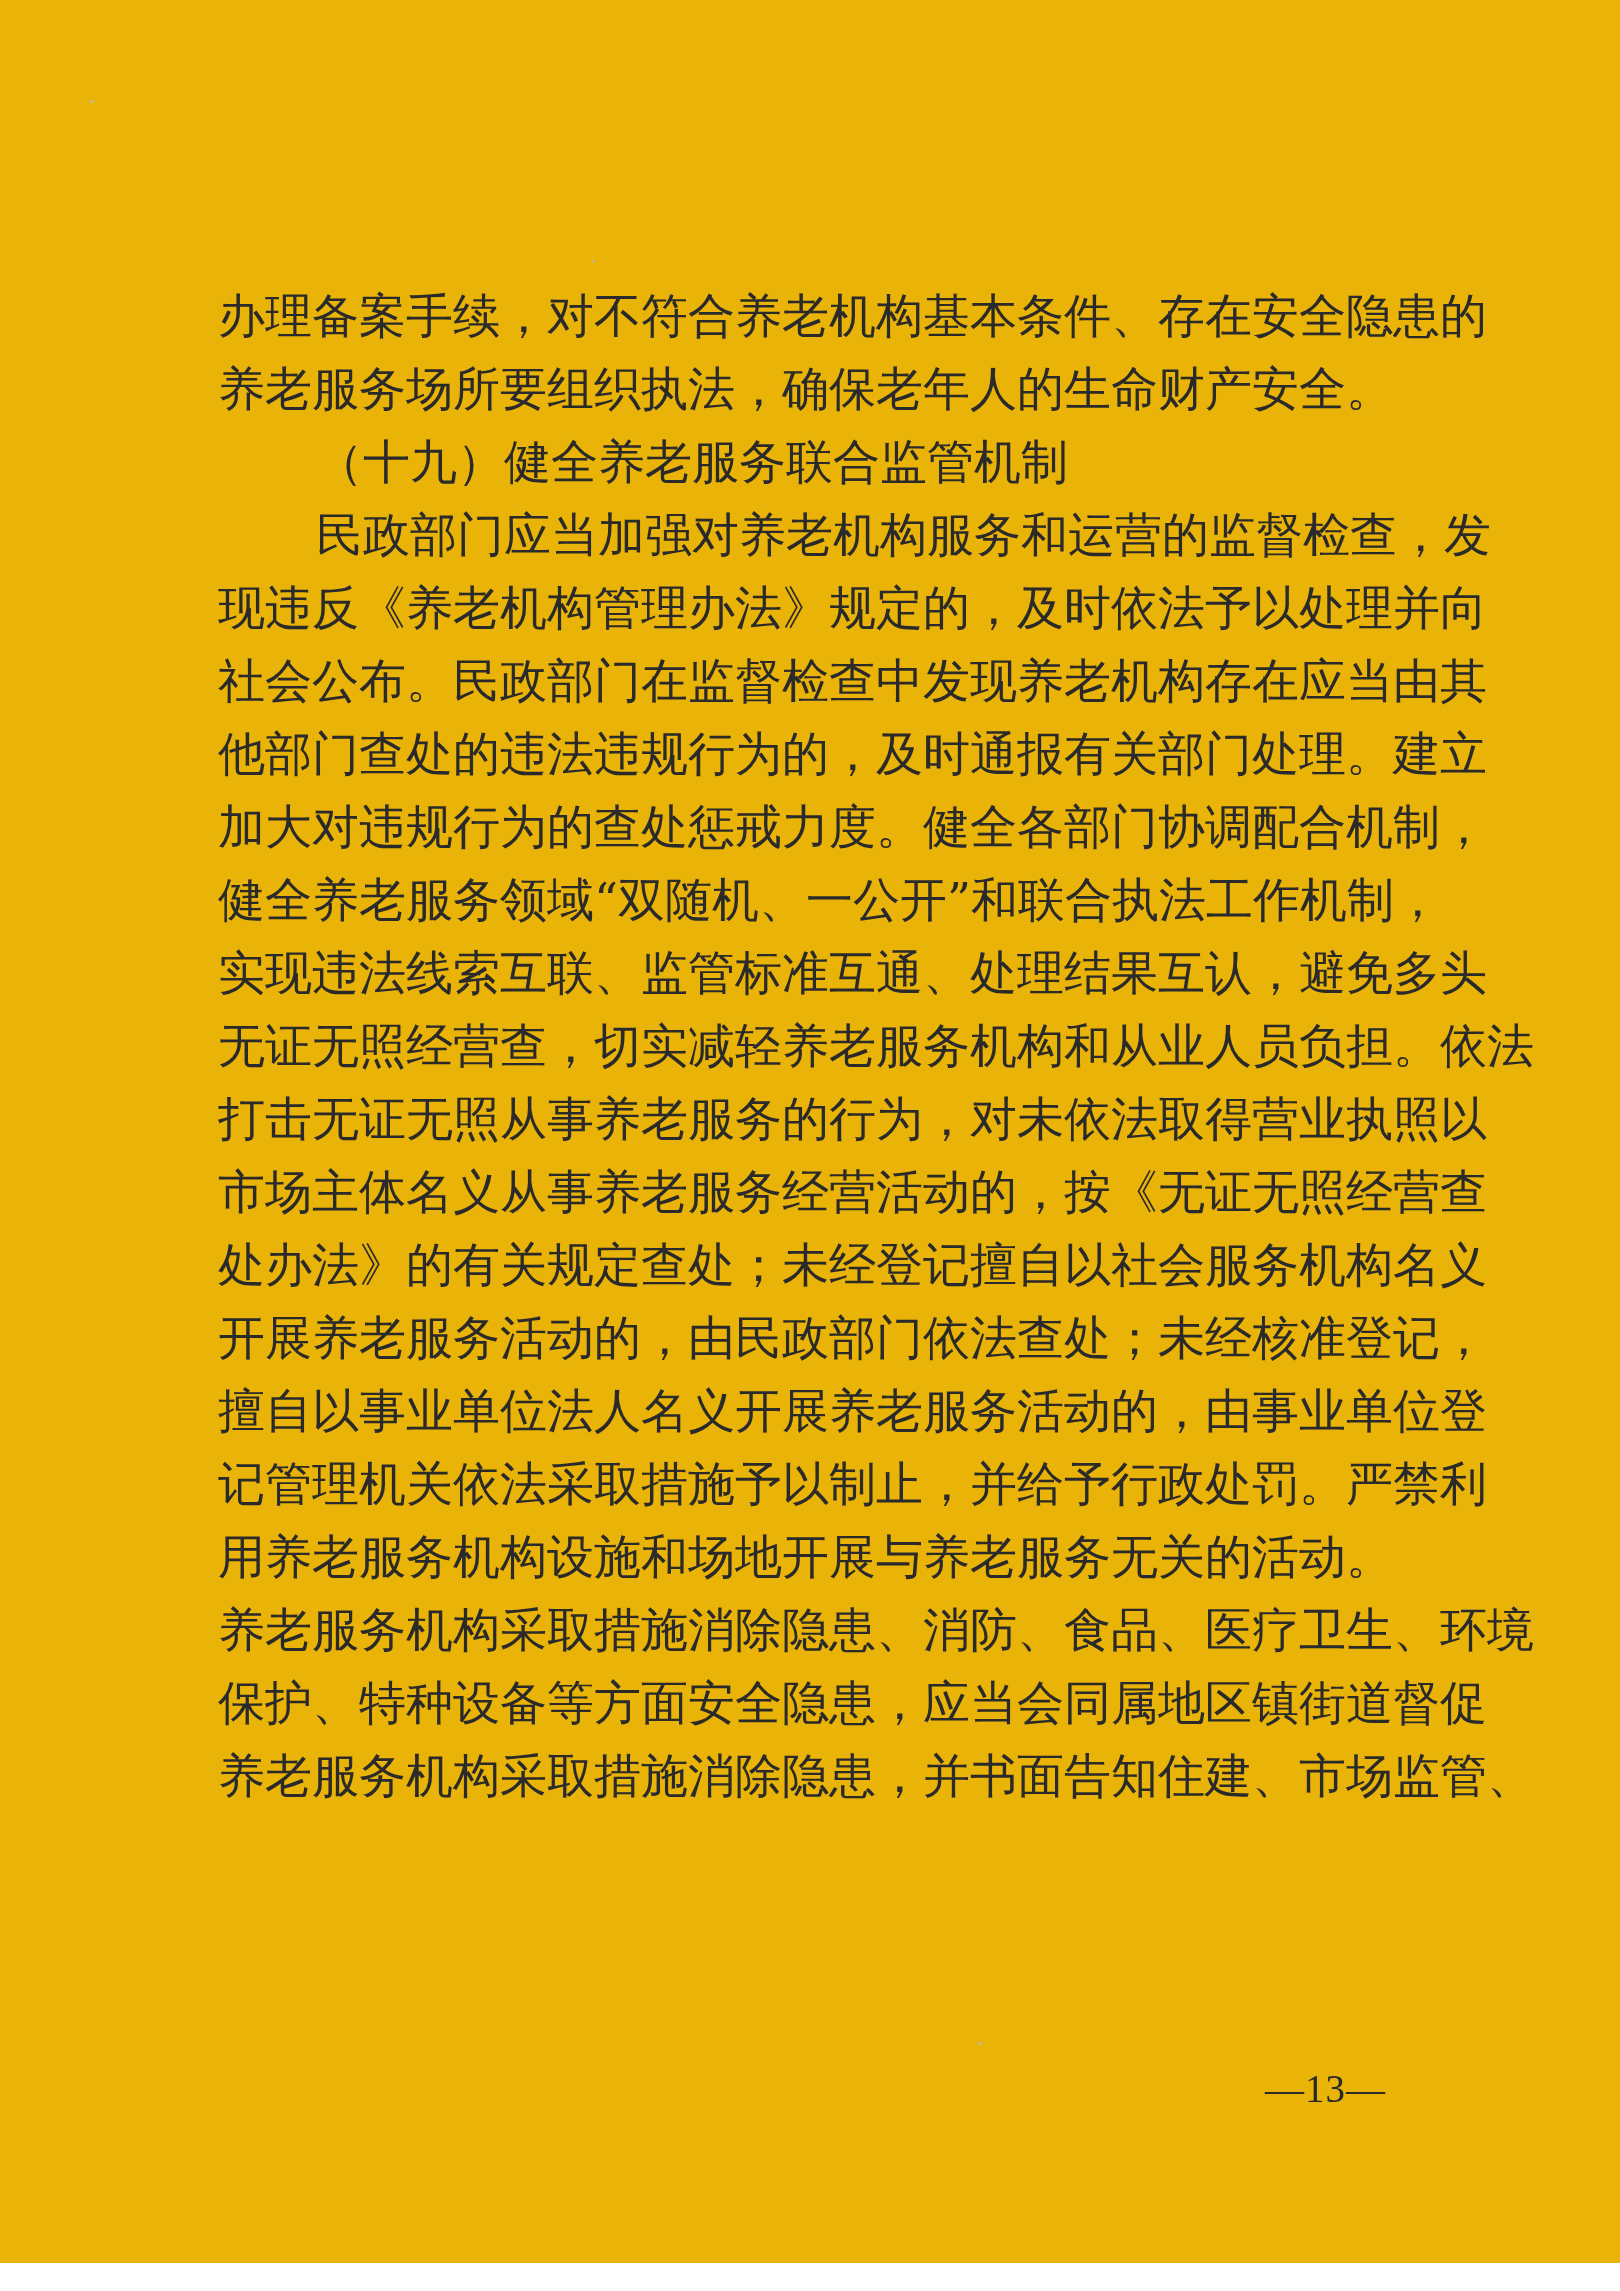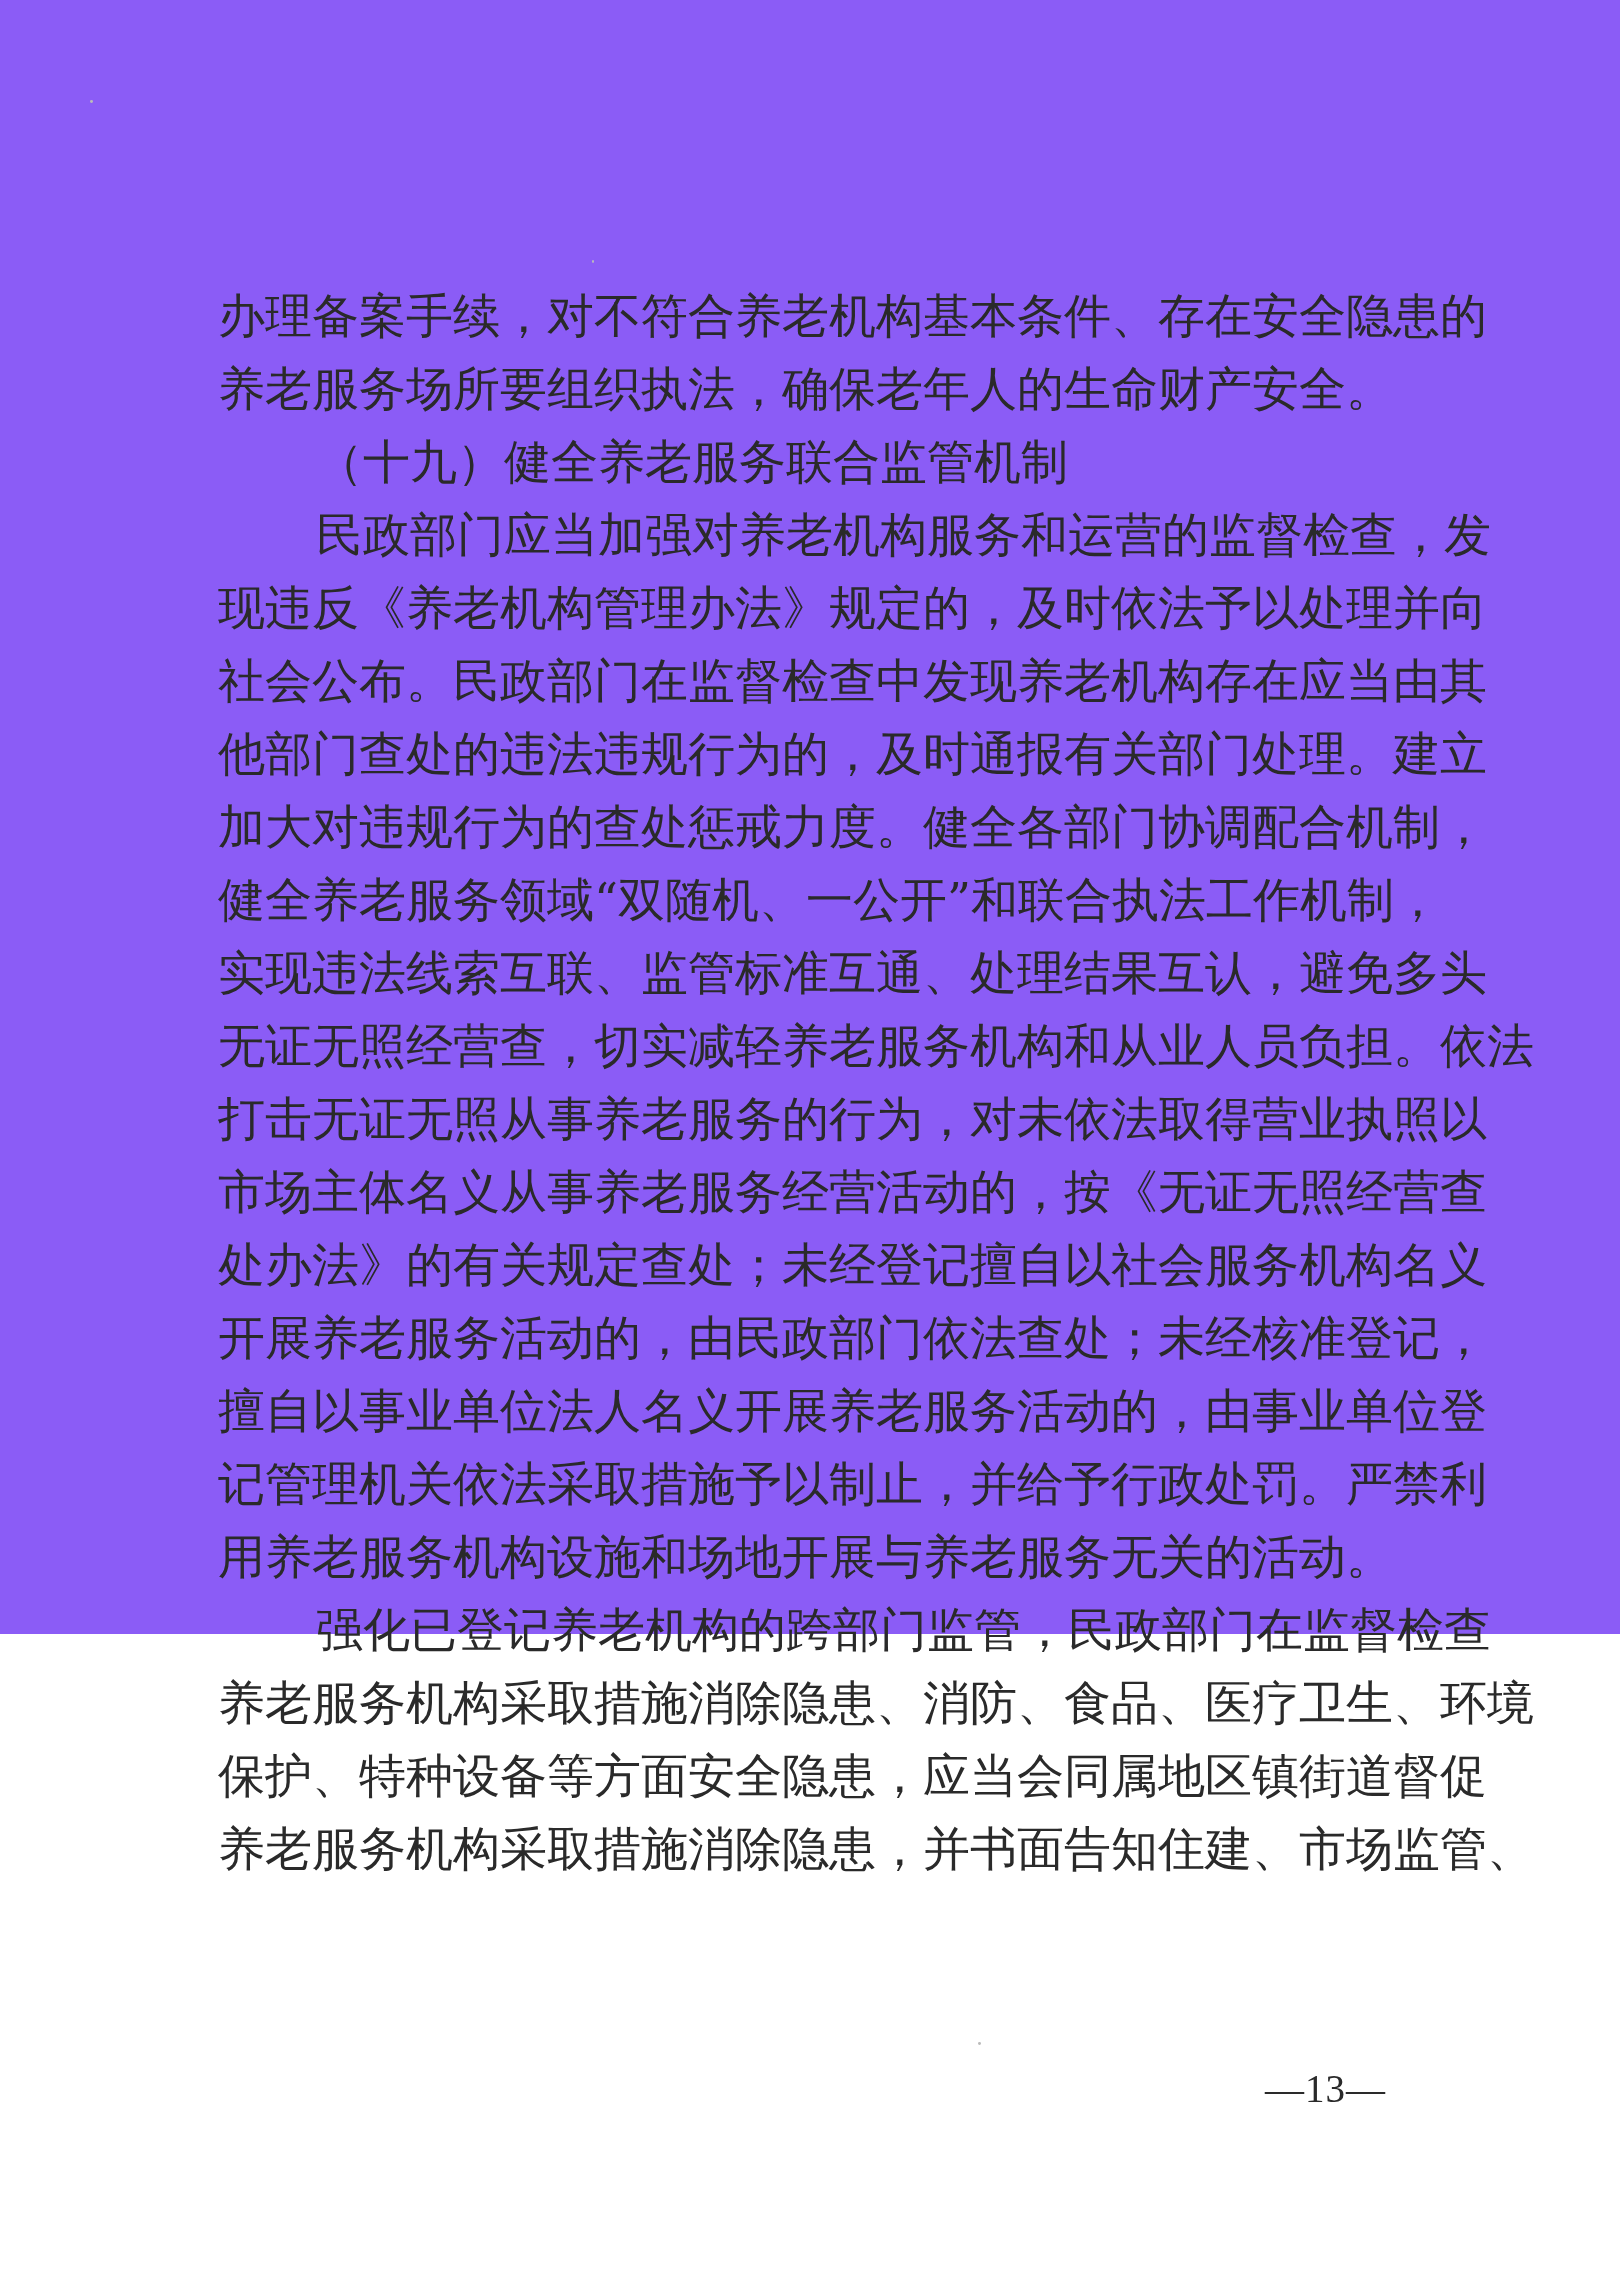--- a/index.html
+++ b/index.html
@@ -1,19 +1,19 @@
 <!DOCTYPE html>
 <html><head>
 <meta charset="utf-8">
 <style>
   html, body { margin: 0; padding: 0; background: #ffffff; }
   body { width: 1620px; height: 2292px; position: relative; overflow: hidden; }
   .page {
-    position: absolute; left: 0; top: 0; width: 1620px; height: 1634px;
-    background: #8b5cf6;
+    position: absolute; left: 0; top: 0; width: 1620px; height: 2263px;
+    background: #eab308;
   }
   .text-block {
     position: absolute; left: 218px; top: 279px; width: 1191px;
     font-family: "DejaVu Serif", "Liberation Serif", serif;
     font-size: 47px; line-height: 73px; color: #2a2a2a;
   }
   .line { display: block; white-space: nowrap; height: 73px; text-align: justify; text-align-last: justify; }
   .line.last { text-align-last: left; }
   .line.indent { padding-left: 98px; }
   .line.heading { padding-left: 98px; text-align-last: left; }
@@ -44,21 +44,20 @@
     <span class="line">健全养老服务领域“双随机、一公开”和联合执法工作机制，</span>
     <span class="line">实现违法线索互联、监管标准互通、处理结果互认，避免多头</span>
     <span class="line">无证无照经营查，切实减轻养老服务机构和从业人员负担。依法</span>
     <span class="line">打击无证无照从事养老服务的行为，对未依法取得营业执照以</span>
     <span class="line">市场主体名义从事养老服务经营活动的，按《无证无照经营查</span>
     <span class="line">处办法》的有关规定查处；未经登记擅自以社会服务机构名义</span>
     <span class="line">开展养老服务活动的，由民政部门依法查处；未经核准登记，</span>
     <span class="line">擅自以事业单位法人名义开展养老服务活动的，由事业单位登</span>
     <span class="line">记管理机关依法采取措施予以制止，并给予行政处罚。严禁利</span>
     <span class="line last">用养老服务机构设施和场地开展与养老服务无关的活动。</span>
-    <span class="line indent">强化已登记养老机构的跨部门监管，民政部门在监督检查</span>
     <span class="line">养老服务机构采取措施消除隐患、消防、食品、医疗卫生、环境</span>
     <span class="line">保护、特种设备等方面安全隐患，应当会同属地区镇街道督促</span>
     <span class="line">养老服务机构采取措施消除隐患，并书面告知住建、市场监管、</span>
   </div>
 
   <div class="page-number">—13—</div>
 </div>
 
 
 </body></html>

